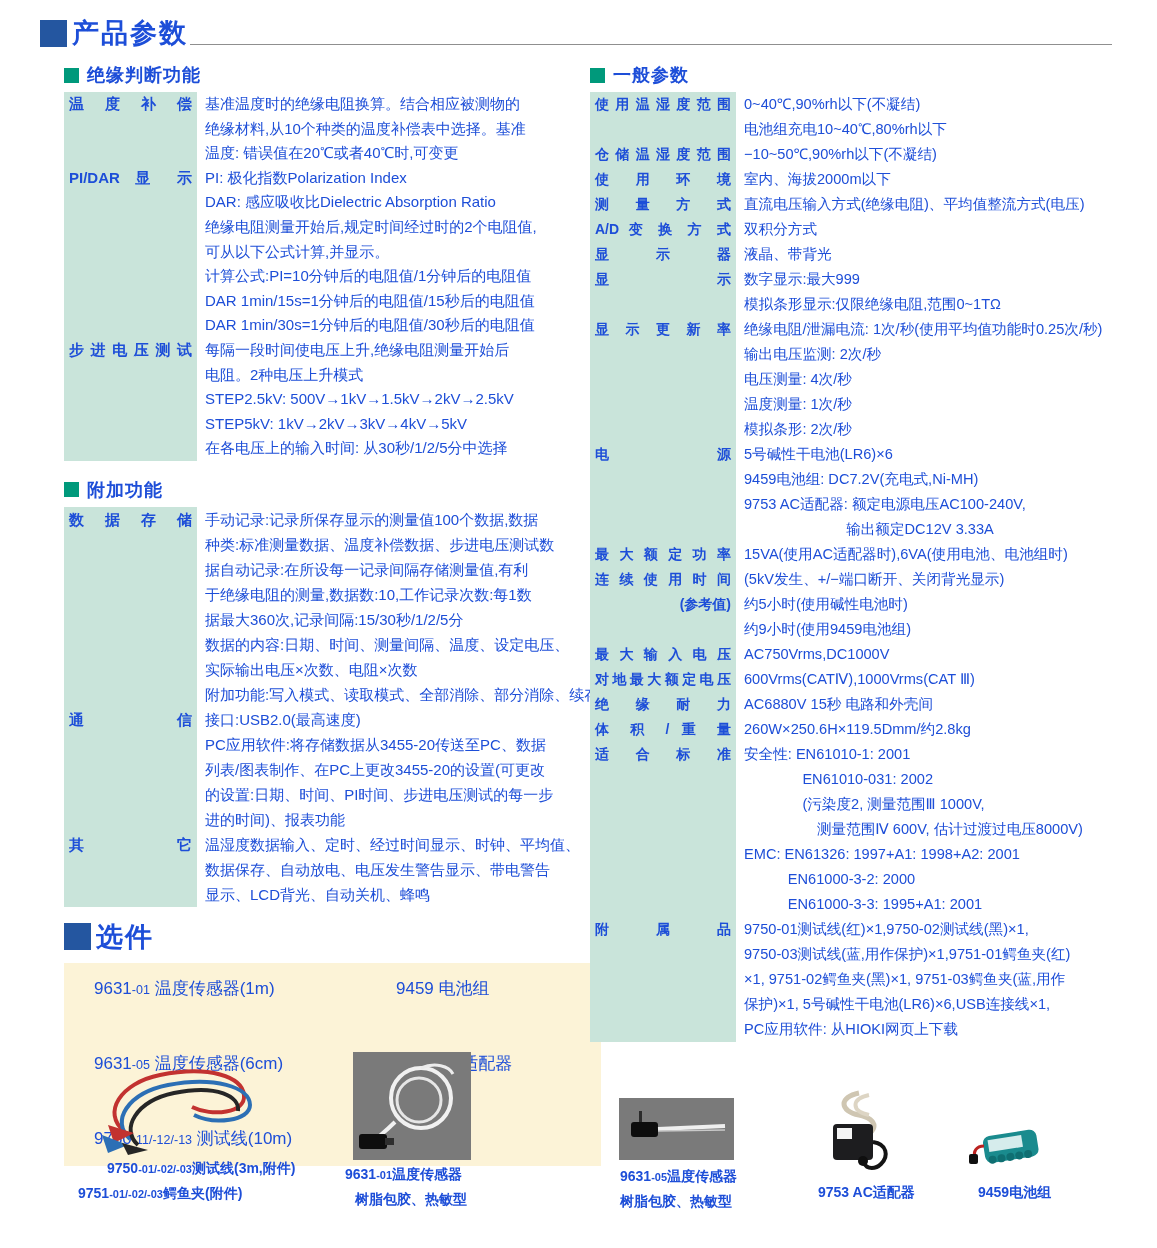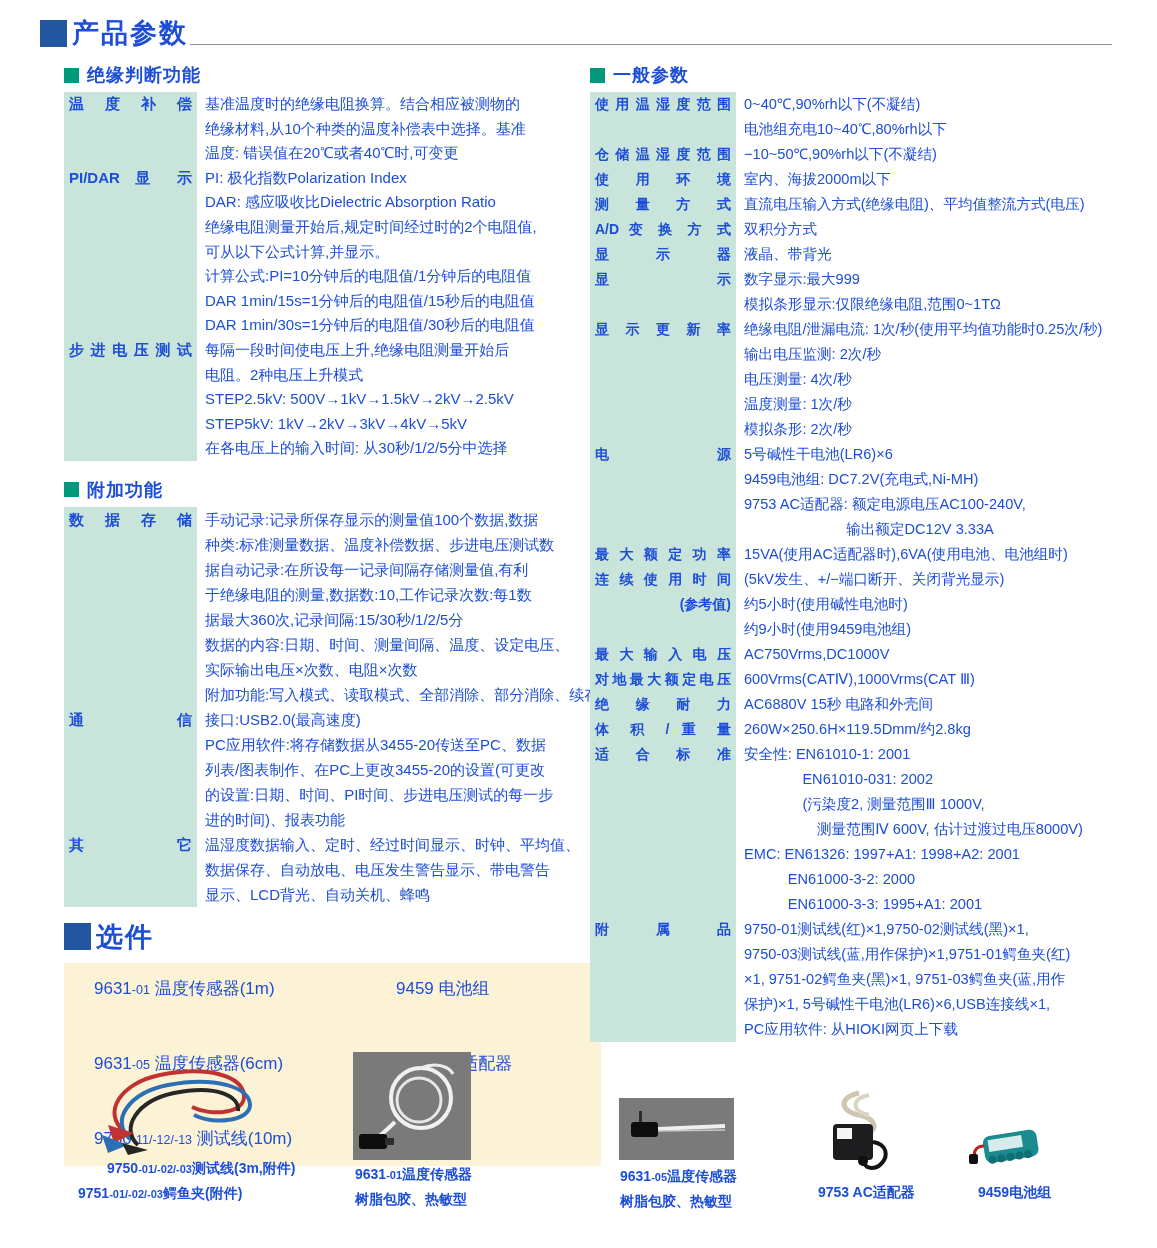--- a/index.html
+++ b/index.html
@@ -384,21 +384,21 @@
     <div class="ph graybox" style="left:313px;top:2px;width:118px;height:108px;">
       <svg width="118" height="108" viewBox="0 0 118 108">
         <circle cx="68" cy="46" r="30" fill="none" stroke="#f1f1f1" stroke-width="4"></circle>
         <circle cx="66" cy="48" r="22" fill="none" stroke="#e6e6e6" stroke-width="3"></circle>
         <path d="M42 70 C32 80 26 84 22 88" stroke="#f1f1f1" stroke-width="4" fill="none"></path>
         <path d="M68 16 C82 10 96 14 100 22" stroke="#ececec" stroke-width="3" fill="none"></path>
         <rect x="6" y="82" width="28" height="15" rx="3" fill="#0e0e0e"></rect>
         <rect x="32" y="86" width="9" height="7" fill="#2e2e2e"></rect>
       </svg>
     </div>
-    <div class="cap" style="left:315px;top:112px;"><span>9631</span><span class="sfx">-01</span><span>温度传感器</span></div>
+    <div class="cap" style="left:305px;top:112px;"><span>9631</span><span class="sfx">-01</span><span>温度传感器</span></div>
     <div class="cap" style="left:315px;top:137px;">树脂包胶、热敏型</div>
 
     <div class="ph graybox" style="left:579px;top:48px;width:115px;height:62px;">
       <svg width="115" height="62" viewBox="0 0 115 62">
         <rect x="12" y="24" width="27" height="15" rx="3" fill="#0d0d0d"></rect>
         <rect x="20" y="13" width="3" height="11" fill="#2b2b2b"></rect>
         <path d="M39 31 L106 28" stroke="#efefef" stroke-width="4"></path>
         <path d="M39 33 L106 32" stroke="#c9c9c9" stroke-width="1.5"></path>
       </svg>
     </div>

